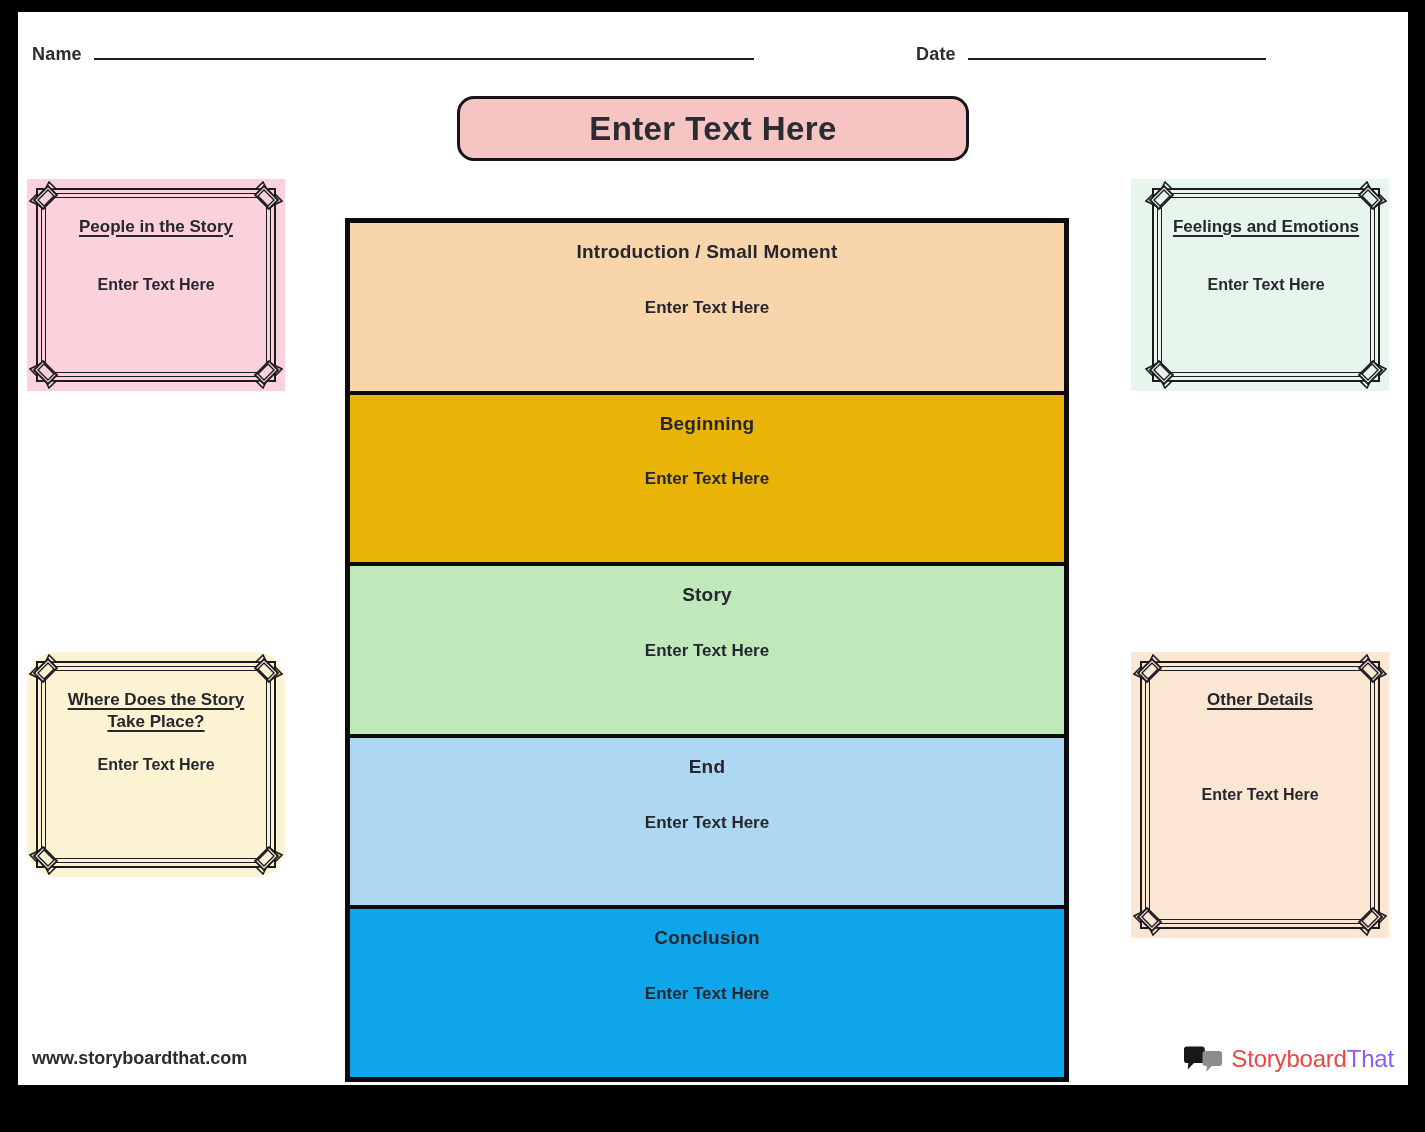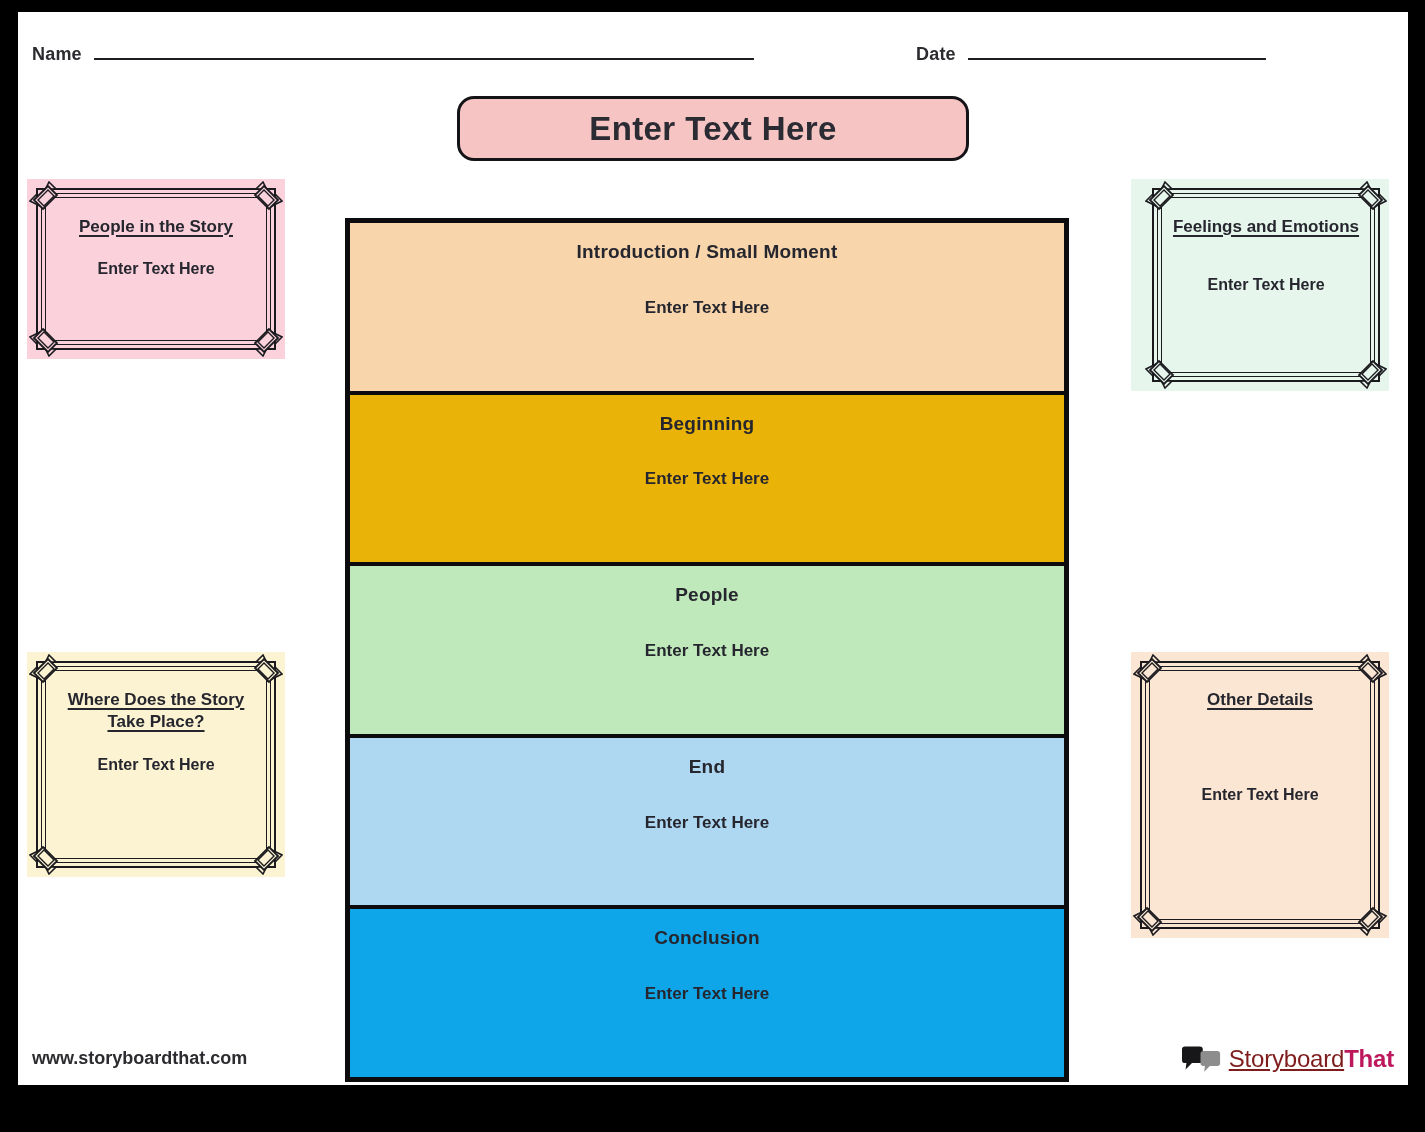--- a/index.html
+++ b/index.html
@@ -160,21 +160,21 @@
     height: 40px;
     z-index: 4;
   }
   .corner svg { display: block; width: 100%; height: 100%; }
   .corner.tl { left: -7px;  top: -7px;   }
   .corner.tr { right: -7px; top: -7px;   transform: scaleX(-1); }
   .corner.bl { left: -7px;  bottom: -7px; transform: scaleY(-1); }
   .corner.br { right: -7px; bottom: -7px; transform: scale(-1,-1); }
 
   
-  #card-people   { left: 9px;   top: 167px;  height: 180px; }
+  #card-people   { left: 9px;   top: 167px;  height: 212px; }
   #card-setting  { left: 9px;   top: 640px;  height: 225px; }
   #card-feelings { left: 1113px; top: 167px; height: 212px; padding-left: 21px; }
   #card-other    { left: 1113px; top: 640px; height: 286px; }
 
   
   #footer-url {
     position: absolute;
     left: 14px;
     bottom: 16px;
     font-size: 18px;
@@ -188,22 +188,22 @@
     display: flex;
     align-items: center;
     gap: 7px;
   }
   #footer-logo .logo-mark { display: block; }
   #footer-logo .logo-text {
     font-size: 24px;
     font-weight: 400;
     letter-spacing: -.2px;
   }
-  .logo-dark { color: #7f1d1d; text-decoration: underline; }
-  .logo-gray { color: #be185d; font-weight: bold; }
+  .logo-dark { color: #ef4444; }
+  .logo-gray { color: #8b5cf6; }
 </style>
 </head>
 <body>
 
 <div id="page">
 
   <div class="field-row" id="date-row">
     <span class="field-label">Date</span>
     <span class="field-line"></span>
   </div>
@@ -220,21 +220,21 @@
   <div id="center-panel">
       <div class="stage" style="background: rgb(248, 213, 171);">
         <div class="stage-title">Introduction / Small Moment</div>
         <div class="stage-placeholder">Enter Text Here</div>
       </div>
       <div class="stage" style="background: #eab308;">
         <div class="stage-title">Beginning</div>
         <div class="stage-placeholder">Enter Text Here</div>
       </div>
       <div class="stage" style="background: rgb(191, 233, 187);">
-        <div class="stage-title">People</div>
+        <div class="stage-title">Story</div>
         <div class="stage-placeholder">Enter Text Here</div>
       </div>
       <div class="stage" style="background: rgb(174, 216, 242);">
         <div class="stage-title">End</div>
         <div class="stage-placeholder">Enter Text Here</div>
       </div>
       <div class="stage" style="background: #0ea5e9;">
         <div class="stage-title">Conclusion</div>
         <div class="stage-placeholder">Enter Text Here</div>
       </div>
@@ -275,21 +275,21 @@
               <path d="M20 1 L27 8 L20 8 L20 15 L13 15 Z" fill="#fbd1dc" stroke="#1b1b1f" stroke-width="1.6"></path>
               <path d="M1 20 L8 13 L8 20 L15 20 L15 27 Z" fill="#fbd1dc" stroke="#1b1b1f" stroke-width="1.6"></path>
               <path d="M5 19 L19 5 L28 14 L14 28 Z" fill="#fbd1dc" stroke="#1b1b1f" stroke-width="1.8"></path>
               <path d="M9 19 L19 9 L25 15 L15 25 Z" fill="#fbd1dc" stroke="#1b1b1f" stroke-width="1.4"></path>
             </svg>
           </div>
           <div class="card-title">People in the Story</div>
           <div class="card-placeholder">Enter Text Here</div>
         </div>
       </div>
-      <div class="ornate-card" id="card-setting" style="background: rgb(251, 243, 210);">
+      <div class="ornate-card" id="card-setting" style="background: rgb(251, 243, 210); border-radius: 30px;">
         <div class="ornate-inner">
           <div class="frame-a"></div>
           <div class="frame-b"></div>
           <div class="frame-c"></div>
           <div class="corner tl">
             <svg viewBox="0 0 40 40">
               <path d="M20 1 L27 8 L20 8 L20 15 L13 15 Z" fill="#fbf3d2" stroke="#1b1b1f" stroke-width="1.6"></path>
               <path d="M1 20 L8 13 L8 20 L15 20 L15 27 Z" fill="#fbf3d2" stroke="#1b1b1f" stroke-width="1.6"></path>
               <path d="M5 19 L19 5 L28 14 L14 28 Z" fill="#fbf3d2" stroke="#1b1b1f" stroke-width="1.8"></path>
               <path d="M9 19 L19 9 L25 15 L15 25 Z" fill="#fbf3d2" stroke="#1b1b1f" stroke-width="1.4"></path>

